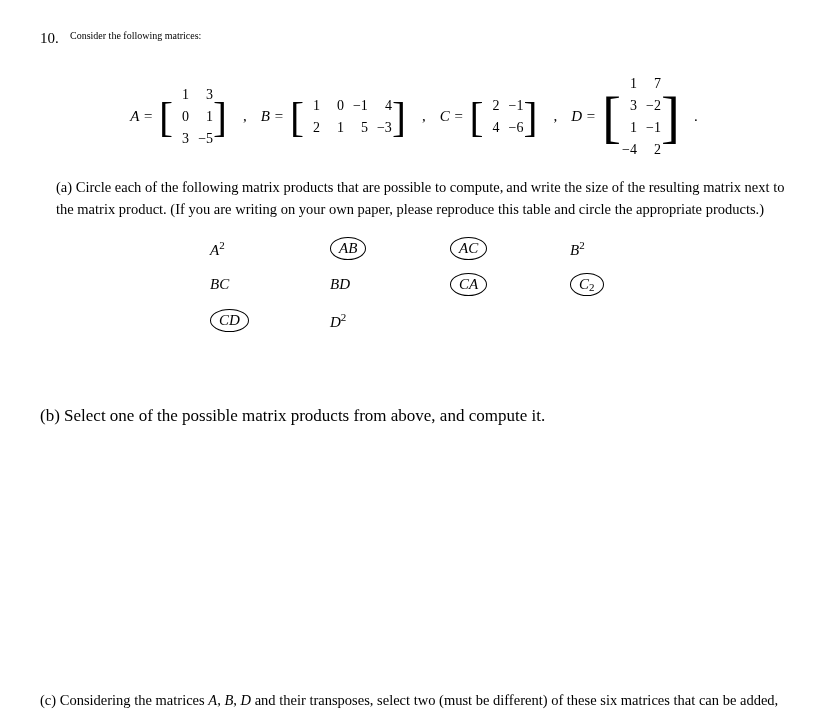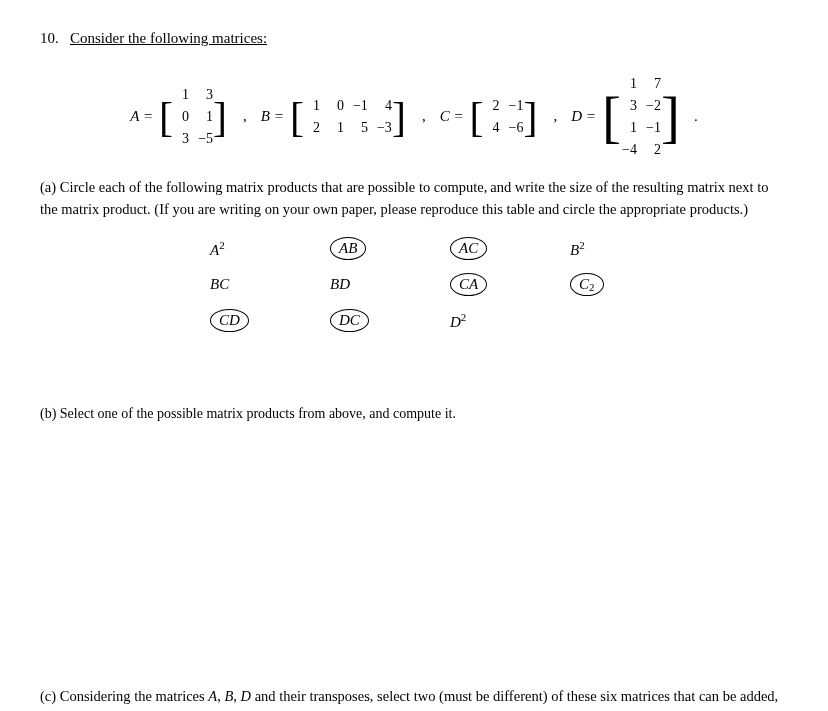--- a/index.html
+++ b/index.html
@@ -15,22 +15,21 @@
     .problem-header {
       display: flex;
       align-items: flex-start;
       margin-bottom: 26px;
     }
     .problem-number {
       min-width: 30px;
       font-size: 15px;
     }
     .problem-text {
-      font-size: 15px;
-      text-decoration: underline;
+      font-size: 10px;
     }
     .matrices-line {
       display: flex;
       align-items: center;
       justify-content: center;
       margin: 10px 0 16px 0;
       gap: 14px;
       font-size: 15px;
     }
     .matrix-expr {
@@ -69,21 +68,21 @@
       line-height: 1.5;
     }
     .comma {
       font-size: 15px;
       margin-left: 2px;
     }
     .part-text {
       font-size: 14.5px;
       line-height: 1.55;
       margin-bottom: 10px;
-      margin-left: 0;
+      margin-left: 16px;
     }
     .products-table {
       display: grid;
       grid-template-columns: repeat(4, 120px);
       grid-template-rows: repeat(4, 36px);
       margin: 2px auto;
       width: 480px;
       margin-left: 160px;
     }
     .product-cell {
@@ -101,21 +100,21 @@
       border: 1.5px solid #000;
       border-radius: 50%;
       padding: 2px 8px;
       display: inline-flex;
       align-items: flex-end;
     }
     .part-section {
       margin-top: 16px;
     }
     .part-b-text {
-      font-size: 14px;
+      font-size: 17px;
       line-height: 1.55;
       margin-top: 28px;
       margin-bottom: 260px;
     }
     .part-c-text {
       font-size: 14.5px;
       line-height: 1.55;
       margin-top: 0;
     }
   </style>
@@ -266,25 +265,20 @@
             <span class="super">2</span>
           </span>
       </div>
       <div class="product-cell">
         <span class="circled">
             <i>CD</i>
           </span>
       </div>
 
       <div class="product-cell">
-        <span class="circled">
-            <i>DC</i>
-          </span>
-      </div>
-      <div class="product-cell">
         <span><i>D</i><span class="super">2</span></span>
       </div>
     </div>
   </div>
 
   <div class="part-section">
     <p class="part-b-text">
       <span>(b) </span>Select one of the possible matrix products from above, and compute it.
     </p>
   </div>

